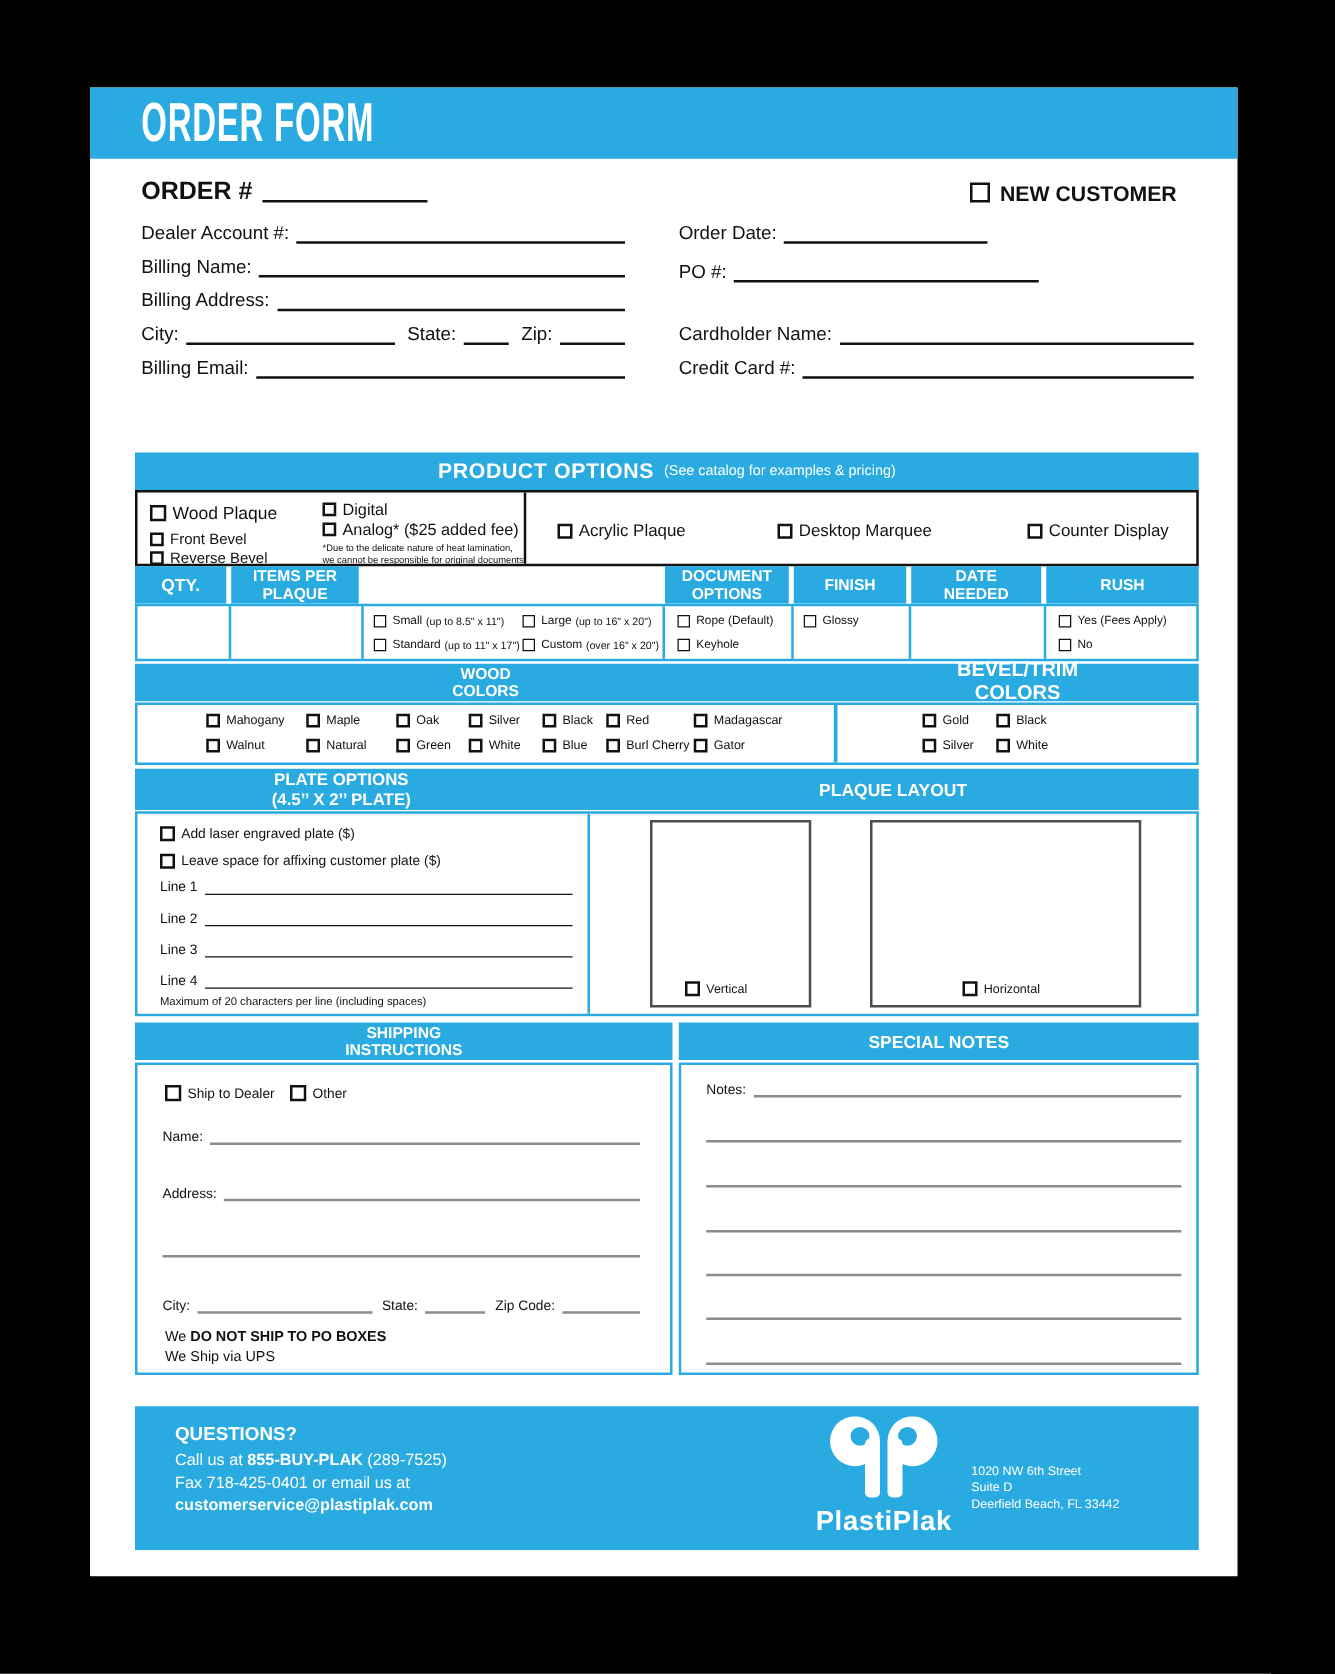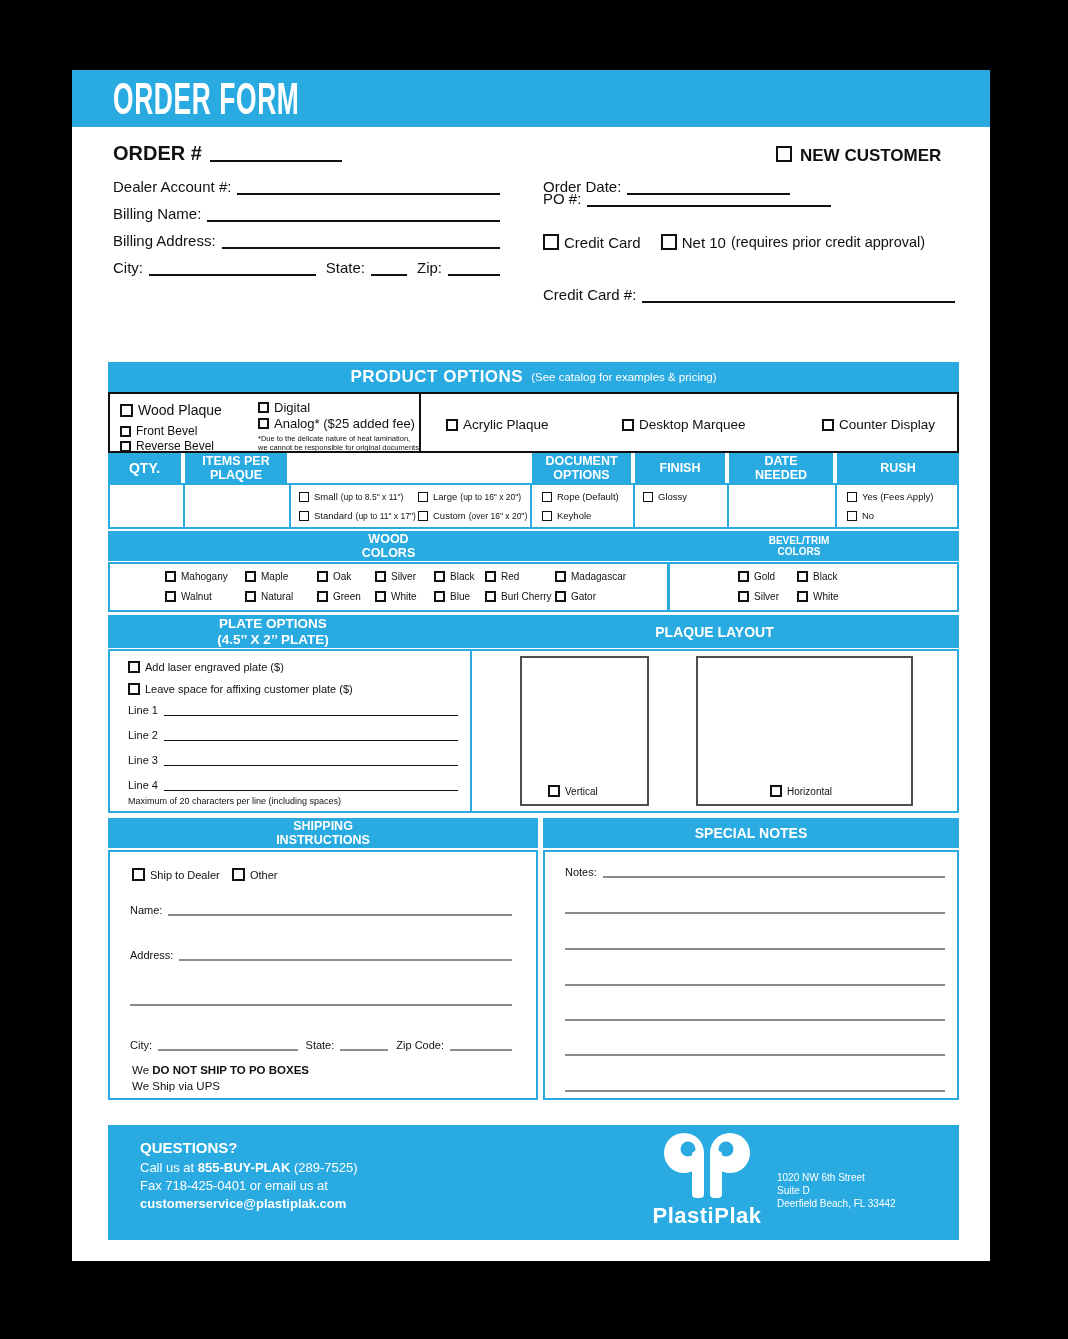--- a/index.html
+++ b/index.html
@@ -58,36 +58,36 @@
     <span class="fill"></span>
   </div>
   <div class="abs brow lbl15" style="left:41px;top:189px;width:387px">
     <span>City:</span>
     <span class="fill"></span>
     <span style="margin-left:10px">State:</span>
     <span class="fill" style="flex:none;width:36px"></span>
     <span style="margin-left:10px">Zip:</span>
     <span class="fill" style="flex:none;width:52px"></span>
   </div>
+  <div class="abs brow lbl15" style="left:41px;top:216px;width:387px">
+    <span>Billing Email:</span>
+    <span class="fill"></span>
+  </div>
 
   <div class="abs brow lbl15" style="left:471px;top:108px;width:247px">
     <span>Order Date:</span>
     <span class="fill"></span>
   </div>
-  <div class="abs brow lbl15" style="left:471px;top:120px;width:288px">
+  <div class="abs brow lbl15" style="left:471px;top:139px;width:288px">
     <span>PO #:</span>
     <span class="fill"></span>
   </div>
-  <div class="abs row lbl15" style="left:471px;top:164px;gap:5px">
-    <span class="cb cb16"></span>
-    <span>Credit Card</span>
-    <span style="width:10px"></span>
-    <span class="cb cb16"></span>
-    <span>Net 10</span>
-    <span style="font-size:14.5px">(requires prior credit approval)</span>
+  <div class="abs brow lbl15" style="left:471px;top:189px;width:412px">
+    <span>Cardholder Name:</span>
+    <span class="fill"></span>
   </div>
   <div class="abs brow lbl15" style="left:471px;top:216px;width:412px">
     <span>Credit Card #:</span>
     <span class="fill"></span>
   </div>
 
   <div class="abs band" style="left:36px;top:292px;width:851px;height:30px;gap:8px">
     <span style="font-size:17px;font-weight:bold;letter-spacing:.5px">PRODUCT OPTIONS</span>
     <span style="font-size:11.5px">(See catalog for examples &amp; pricing)</span>
   </div>
@@ -204,21 +204,21 @@
     <div class="cbrow" style="left:737px;top:25px">
       <span class="cb cb10"></span>
       <span style="font-size:9.5px">No</span>
     </div>
   </div>
 
   <div class="abs band" style="left:36px;top:461px;width:851px;height:30px">
     <div class="abs" style="left:0;width:561px;text-align:center;font-weight:bold;font-size:12.5px;line-height:1.15">
       <span>WOOD</span><br><span>COLORS</span>
     </div>
-    <div class="abs" style="left:546px;width:290px;text-align:center;font-weight:bold;font-size:10px;line-height:1.15">
+    <div class="abs" style="left:561px;width:290px;text-align:center;font-weight:bold;font-size:16px;line-height:1.15">
       <span>BEVEL/TRIM</span><br><span>COLORS</span>
     </div>
   </div>
 
   <div class="bluebox" style="left:36px;top:492px;width:851px;height:50px;font-size:10px">
     <div class="tdiv" style="left:557px;width:3px"></div>
 
     <div class="cbrow" style="left:55px;top:7px">
         <span class="cb cb11"></span>
         <span>Mahogany</span>

